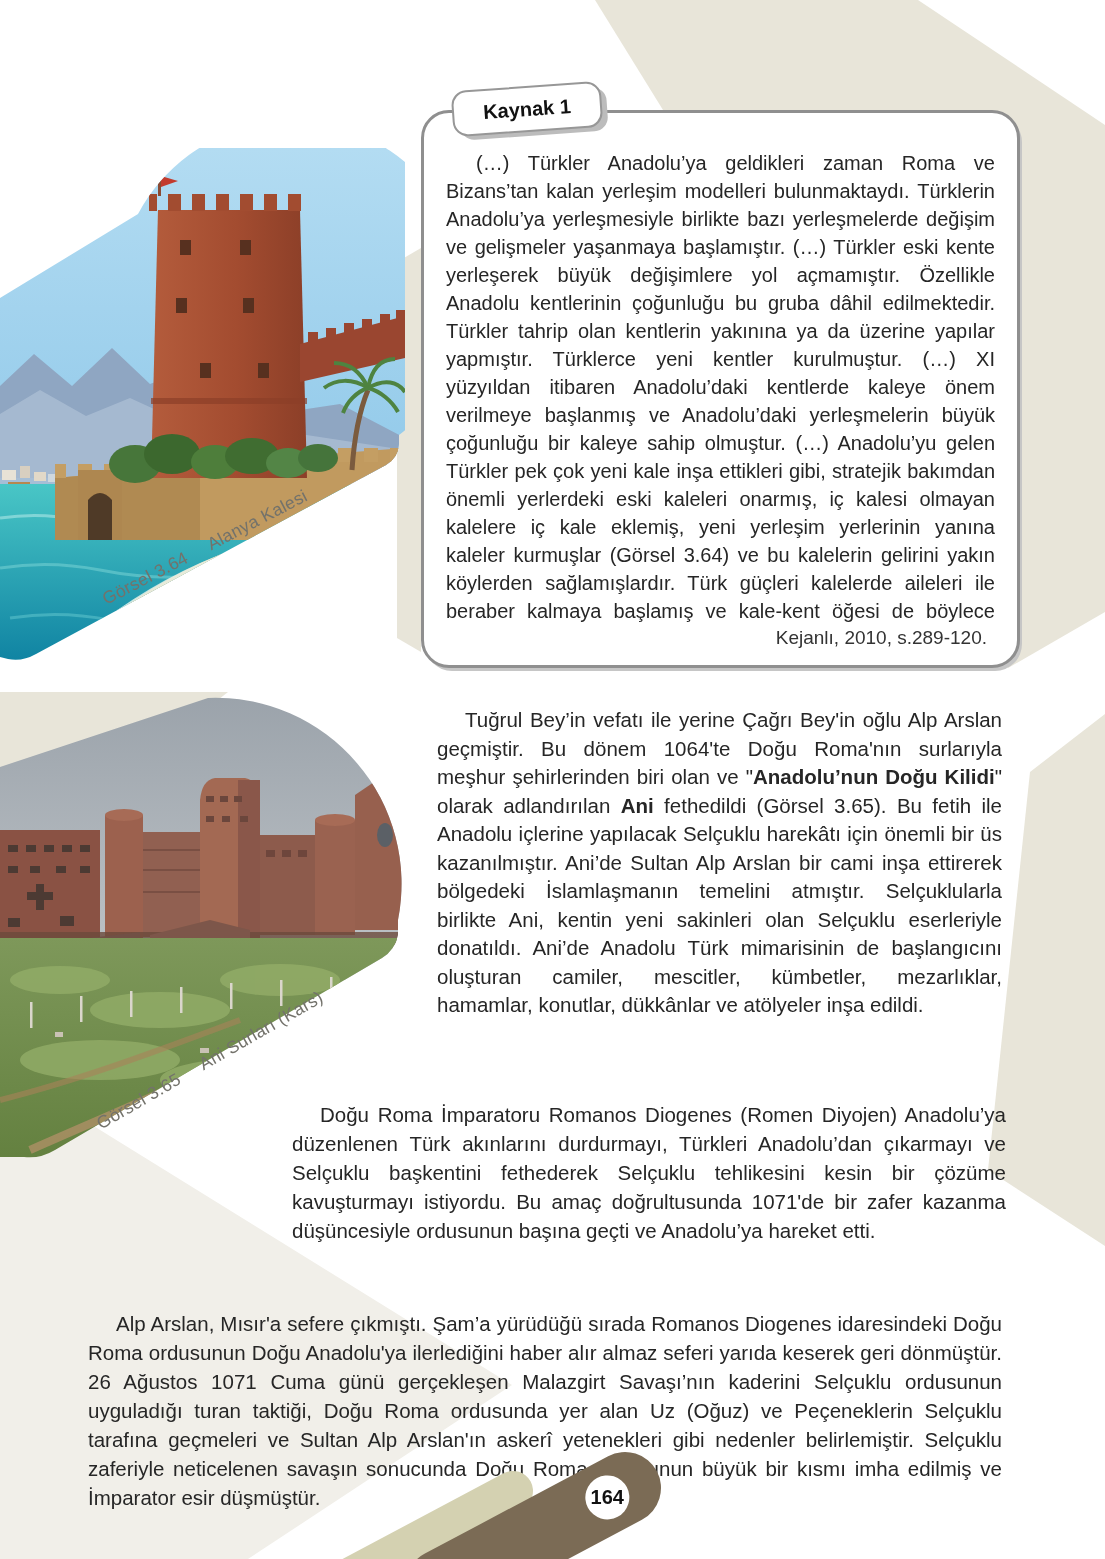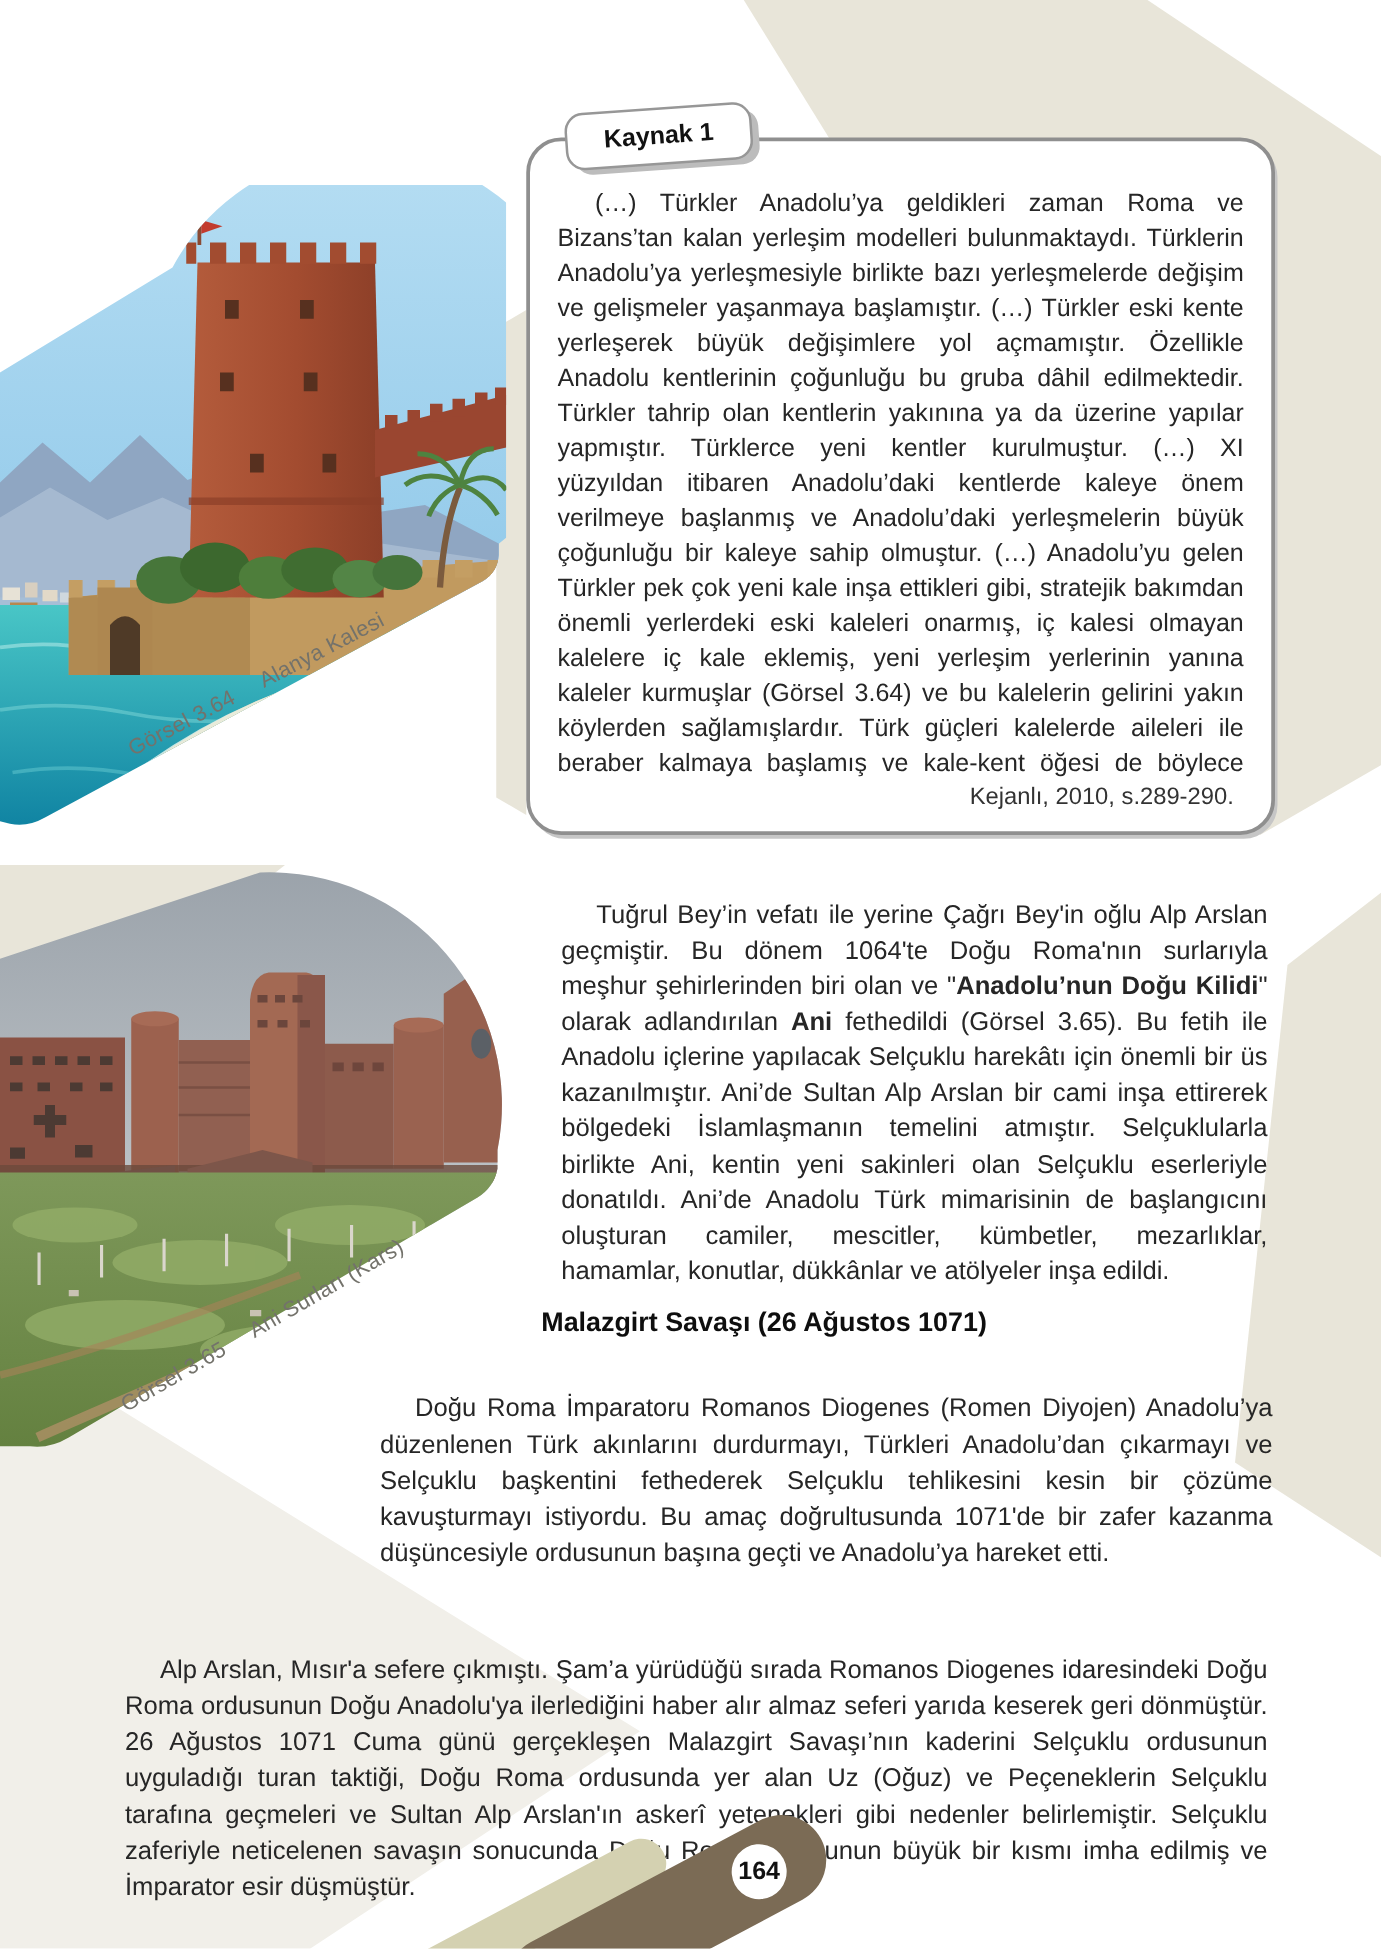--- a/index.html
+++ b/index.html
@@ -45,21 +45,21 @@
     box-sizing:border-box; padding:0 20px;
     background:#ffffff; border:2.5px solid #979797; border-radius:15px;
     box-shadow:6px 5px 0 -1px #bcbcbc;
     transform:rotate(-4deg);
     display:flex; align-items:center; justify-content:center;
     font-size:20px; font-weight:bold; color:#111; z-index:4;
   }
 
   
   .para {
-    position:absolute; margin:16px; font-size:20.5px; line-height:29px;
+    position:absolute; margin:4px; font-size:20.5px; line-height:29px;
     text-align:justify; color:var(--text,#262626); z-index:3;
   }
   .indent { text-indent:28px; }
   .p1 { left:433px; top:702px; width:565px; line-height:28.5px; }
   .p2 { left:288px; top:1096px; width:714px; }
   .p3 { left:84px;  top:1305px; width:914px; }
   .heading {
     position:absolute; left:433px; top:1046px; margin:0;
     font-size:21.5px; font-weight:bold; color:#0e0e0e; z-index:3;
   }
@@ -291,26 +291,25 @@
   </div>
   <div class="caption cap2">
     <span>Görsel 3.65</span><span class="cap-title">Ani Surları (Kars)</span>
   </div>
 
   <div class="kaynak-tab">
     <span>Kaynak 1</span>
   </div>
   <div class="kaynak-box">
     <p class="kaynak-text">(…) Türkler Anadolu’ya geldikleri zaman Roma ve Bizans’tan kalan yerleşim modelleri bulunmaktaydı. Türklerin Anadolu’ya yerleşmesiyle birlikte bazı yerleşmelerde değişim ve gelişmeler yaşanmaya başlamıştır. (…) Türkler eski kente yerleşerek büyük değişimlere yol açmamıştır. Özellikle Anadolu kentlerinin çoğunluğu bu gruba dâhil edilmektedir. Türkler tahrip olan kentlerin yakınına ya da üzerine yapılar yapmıştır. Türklerce yeni kentler kurulmuştur. (…) XI yüzyıldan itibaren Anadolu’daki kentlerde kaleye önem verilmeye başlanmış ve Anadolu’daki yerleşmelerin büyük çoğunluğu bir kaleye sahip olmuştur. (…) Anadolu’yu gelen Türkler pek çok yeni kale inşa ettikleri gibi, stratejik bakımdan önemli yerlerdeki eski kaleleri onarmış, iç kalesi olmayan kalelere iç kale eklemiş, yeni yerleşim yerlerinin yanına kaleler kurmuşlar (Görsel 3.64) ve bu kalelerin gelirini yakın köylerden sağlamışlardır. Türk güçleri kalelerde aileleri ile beraber kalmaya başlamış ve kale-kent öğesi de böylece gelişmiştir. (…)</p>
-    <div class="kaynak-attr">Kejanlı, 2010, s.289-290.</div>
+    <div class="kaynak-attr">Kejanlı, 2010, s.289-120.</div>
   </div>
 
   <p class="para p1 indent"><span>Tuğrul Bey’in vefatı ile yerine Çağrı Bey'in oğlu Alp Arslan geçmiştir. Bu dönem 1064'te Doğu Roma'nın surlarıyla meşhur şehirlerinden biri olan ve "</span><span class="bold">Anadolu’nun Doğu Kilidi</span><span>" olarak adlandırılan </span><span class="bold">Ani</span><span> fethedildi (Görsel 3.65). Bu fetih ile Anadolu içlerine yapılacak Selçuklu harekâtı için önemli bir üs kazanılmıştır. Ani’de Sultan Alp Arslan bir cami inşa ettirerek bölgedeki İslamlaşmanın temelini atmıştır. Selçuklularla birlikte Ani, kentin yeni sakinleri olan Selçuklu eserleriyle donatıldı. Ani’de Anadolu Türk mimarisinin de başlangıcını oluşturan camiler, mescitler, kümbetler, mezarlıklar, hamamlar, konutlar, dükkânlar ve atölyeler inşa edildi.</span></p>
 
-  <h3 class="heading">Malazgirt Savaşı (26 Ağustos 1071)</h3>
 
   <p class="para p2 indent">Doğu Roma İmparatoru Romanos Diogenes (Romen Diyojen)  Anadolu’ya düzenlenen Türk akınlarını durdurmayı, Türkleri Anadolu’dan çıkarmayı ve Selçuklu başkentini fethederek Selçuklu tehlikesini kesin bir çözüme kavuşturmayı istiyordu. Bu amaç doğrultusunda 1071'de bir zafer kazanma düşüncesiyle ordusunun başına geçti ve Anadolu’ya hareket etti.</p>
 
   <p class="para p3 indent">Alp Arslan, Mısır'a sefere çıkmıştı. Şam’a yürüdüğü sırada Romanos Diogenes idaresindeki Doğu Roma ordusunun Doğu Anadolu'ya ilerlediğini haber alır almaz seferi yarıda keserek geri dönmüştür. 26 Ağustos 1071 Cuma günü gerçekleşen Malazgirt Savaşı’nın kaderini Selçuklu ordusunun uyguladığı turan taktiği, Doğu Roma ordusunda yer alan Uz (Oğuz) ve Peçeneklerin Selçuklu tarafına geçmeleri ve Sultan Alp Arslan'ın askerî yetenekleri gibi nedenler belirlemiştir. Selçuklu zaferiyle neticelenen savaşın sonucunda Doğu Roma ordusunun büyük bir kısmı imha edilmiş ve İmparator esir düşmüştür.</p>
 
   <div class="bar bar-light"></div>
   <div class="bar bar-dark">
     <div class="page-circle">
       <span>164</span>
     </div>

